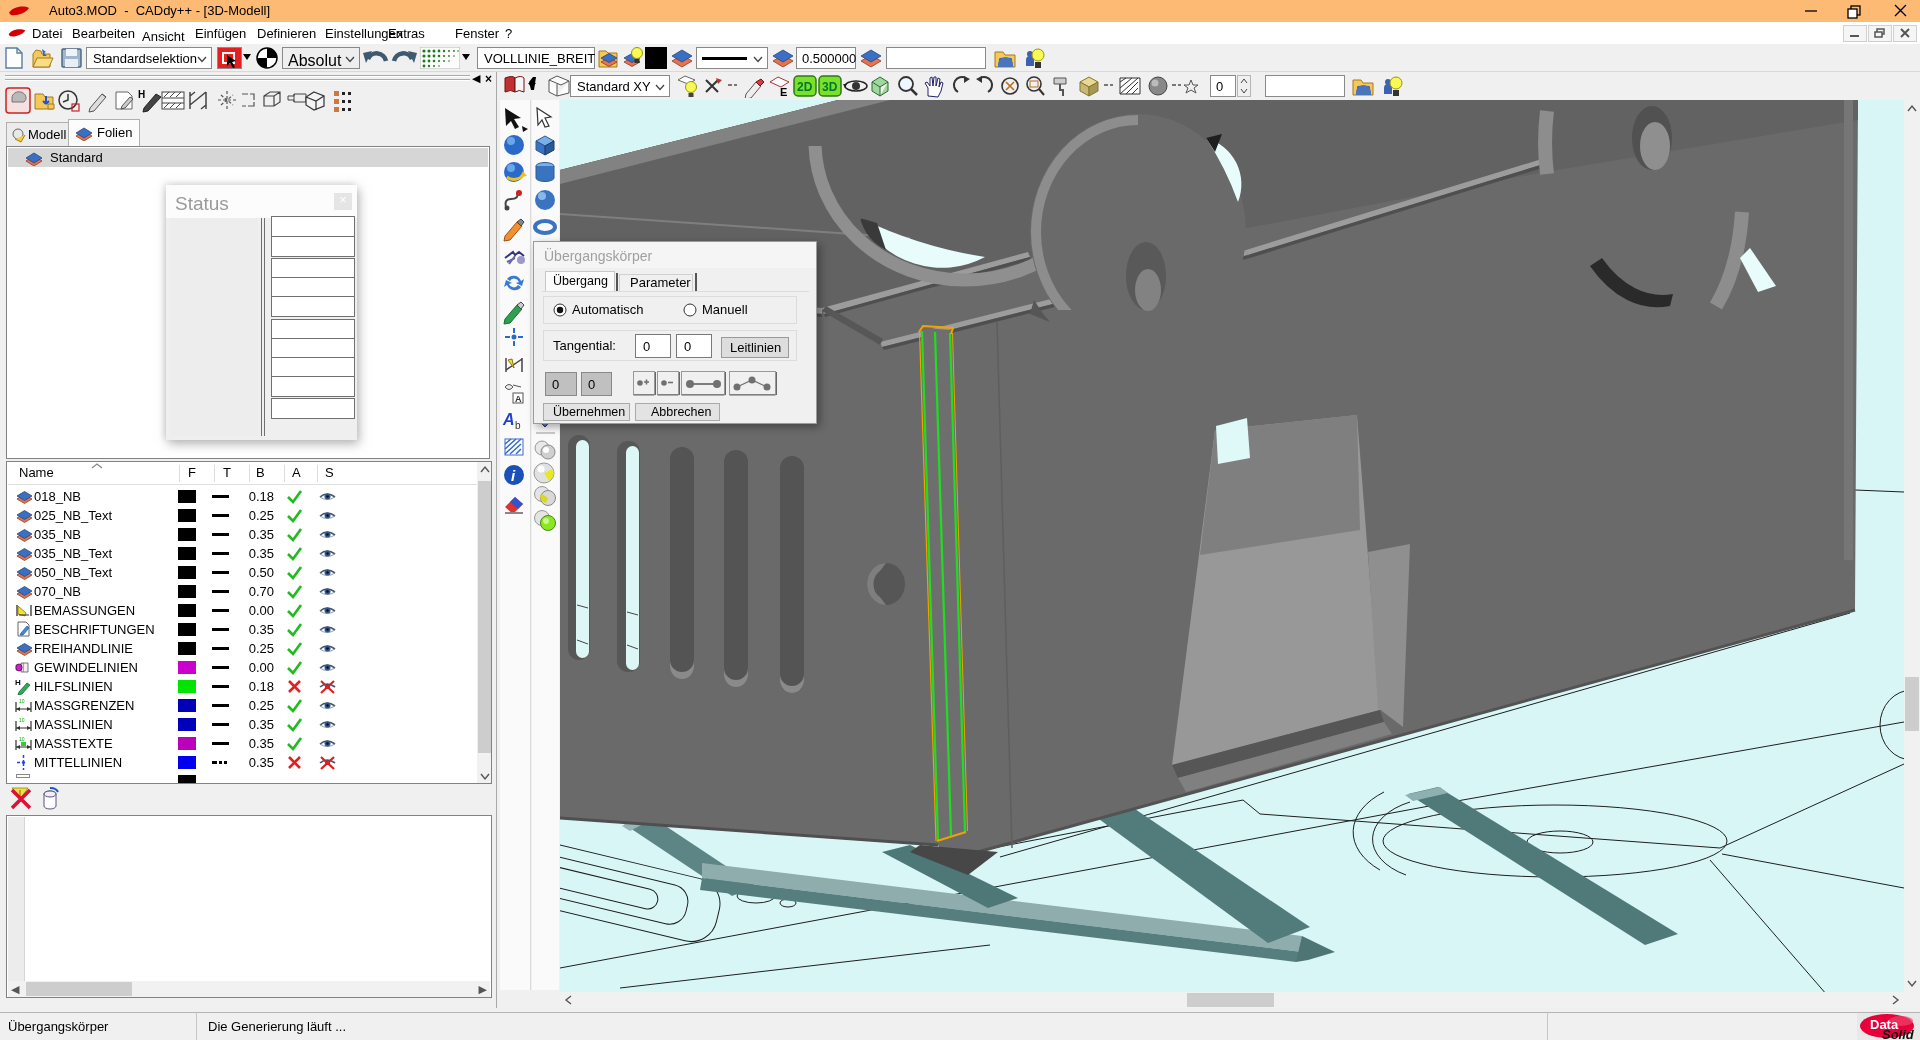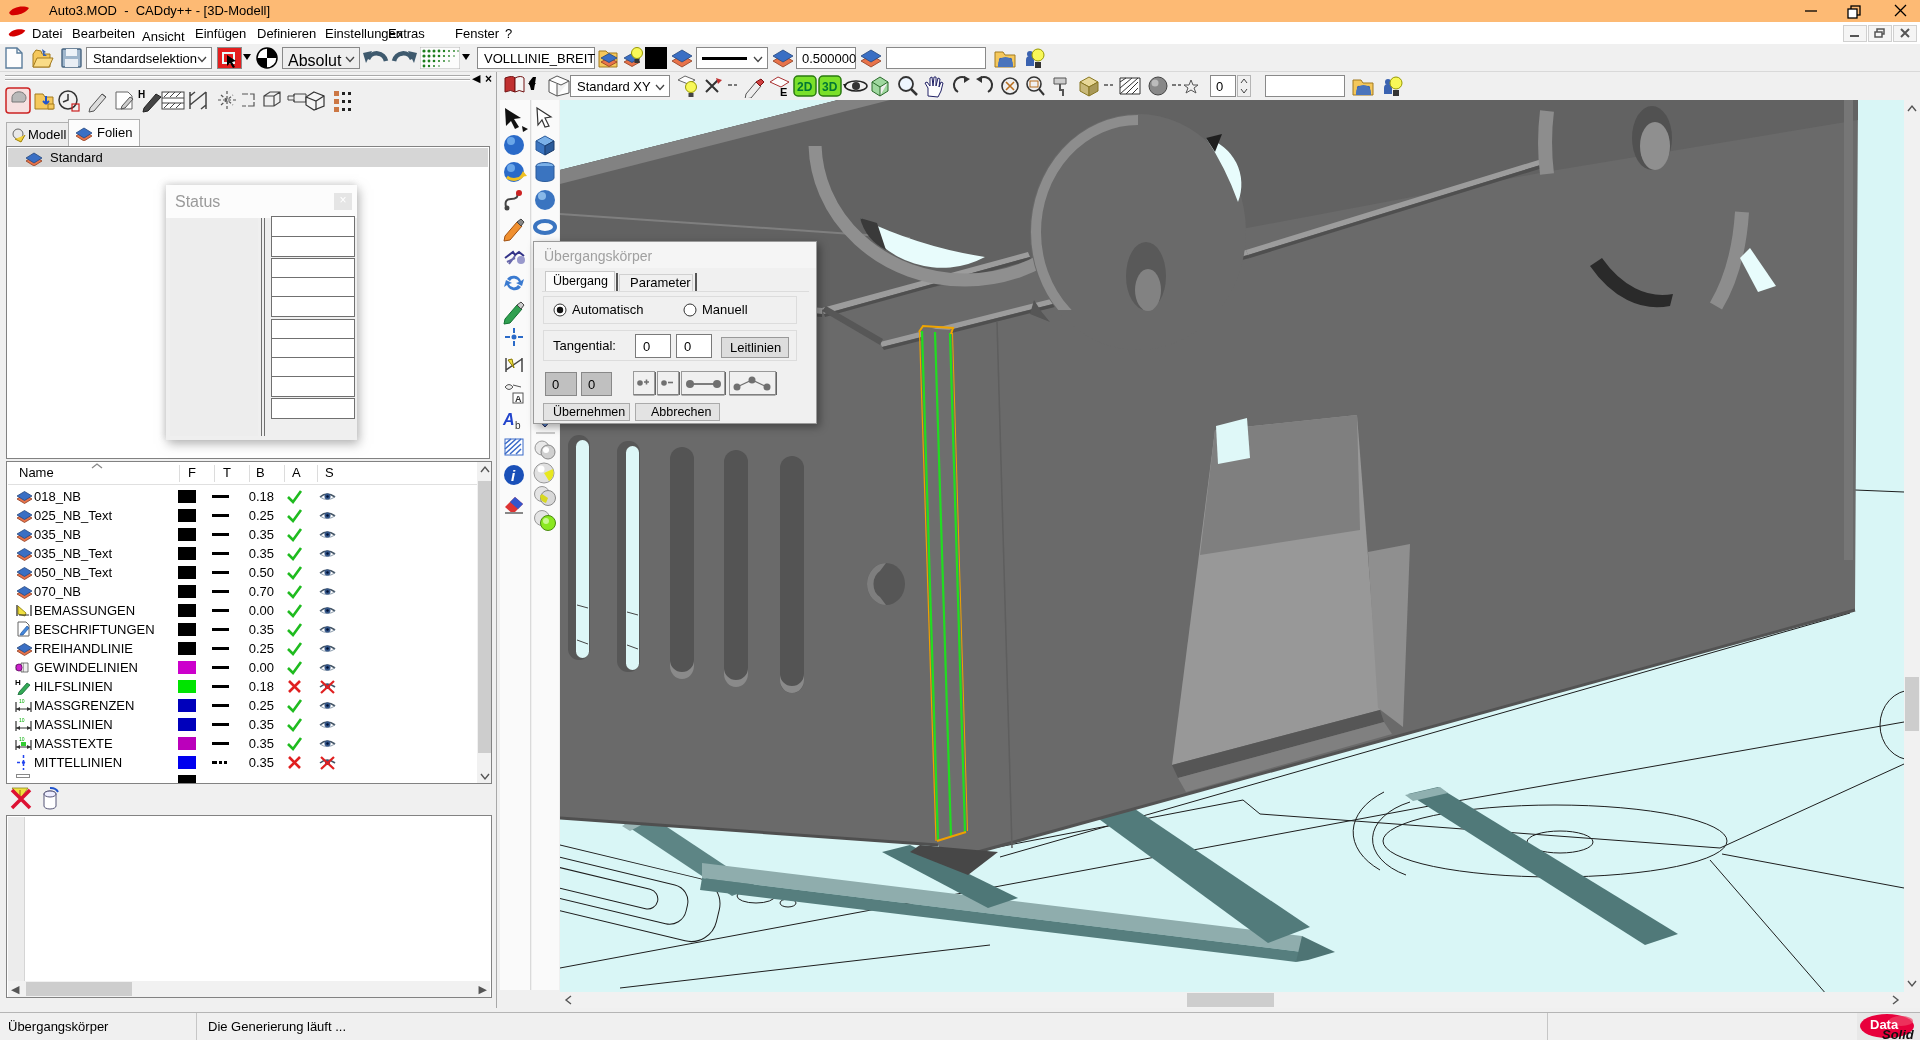--- a/index.html
+++ b/index.html
@@ -602,21 +602,21 @@
       <div class="abs" style="left:1px;top:1px;width:17px;height:164px;background:#ececec;border-right:1px solid #d5d5d5;"></div>
       <div class="abs" style="left:1px;top:165px;width:482px;height:16px;background:#f1f1f1;">
         <div class="abs" style="left:3px;top:2px;font-size:11px;color:#555;">◀</div>
         <div class="abs" style="left:18px;top:1px;width:106px;height:14px;background:#cdcdcd;"></div>
         <div class="abs" style="right:3px;top:2px;font-size:11px;color:#555;">▶</div>
       </div>
     </div>
 
     <div class="abs" id="statuswin" style="left:166px;top:113px;width:191px;height:255px;background:#efefef;box-shadow:2px 4px 10px rgba(120,120,120,0.55), -2px -2px 6px rgba(150,150,150,0.25);">
       <div class="abs" style="left:0;top:0;width:191px;height:33px;background:#fcfcfc;">
-        <span class="abs" style="left:9px;top:8px;font-size:16px;color:#9a9a9a;">Status</span>
+        <span class="abs" style="left:9px;top:8px;font-size:19px;color:#9a9a9a;">Status</span>
         <div class="abs" style="left:168px;top:8px;width:18px;height:17px;background:#e5e5e5;color:#fff;font-size:12px;text-align:center;">×</div>
       </div>
       <div class="abs" style="left:4px;top:33px;width:88px;height:218px;background:#ededed;"></div>
       <div class="abs" style="left:95px;top:33px;width:1px;height:218px;background:#707070;"></div>
       <div class="abs" style="left:98px;top:33px;width:1px;height:218px;background:#707070;"></div>
       <div class="abs swbox" style="left:105px;top:31px;"></div>
       <div class="abs swbox" style="left:105px;top:51px;"></div>
       <div class="abs swbox" style="left:105px;top:73px;"></div>
       <div class="abs swbox" style="left:105px;top:92px;"></div>
       <div class="abs swbox" style="left:105px;top:111px;"></div>

